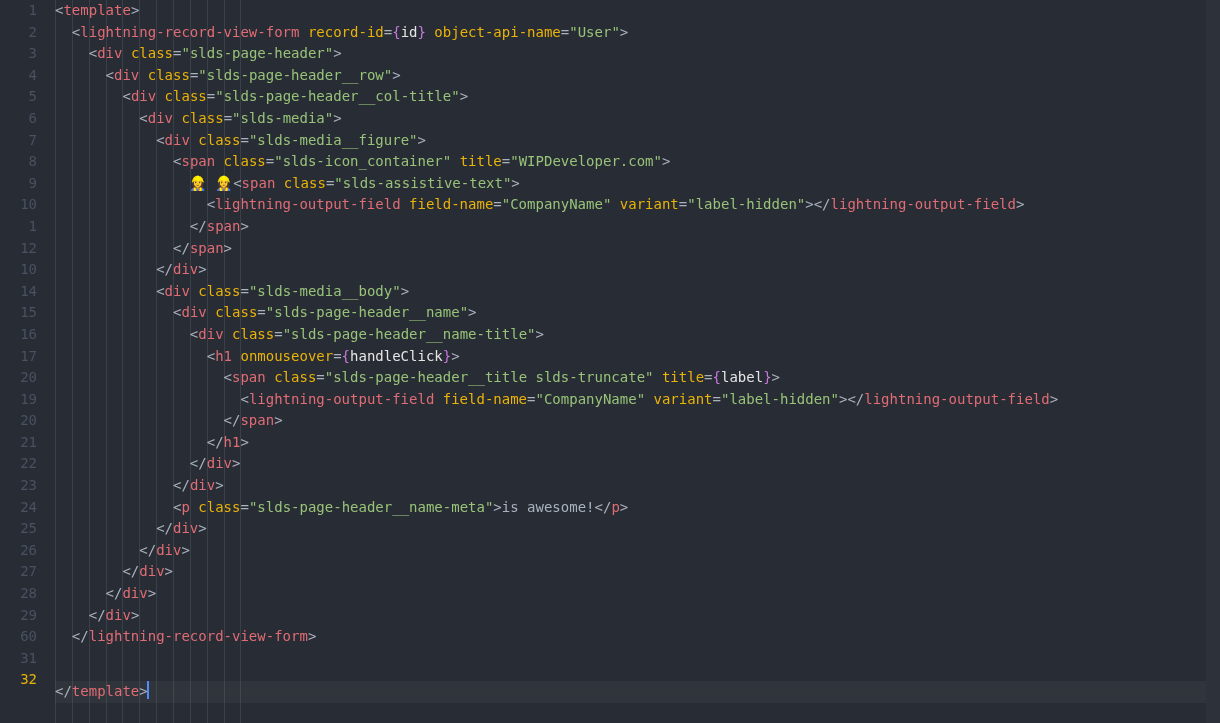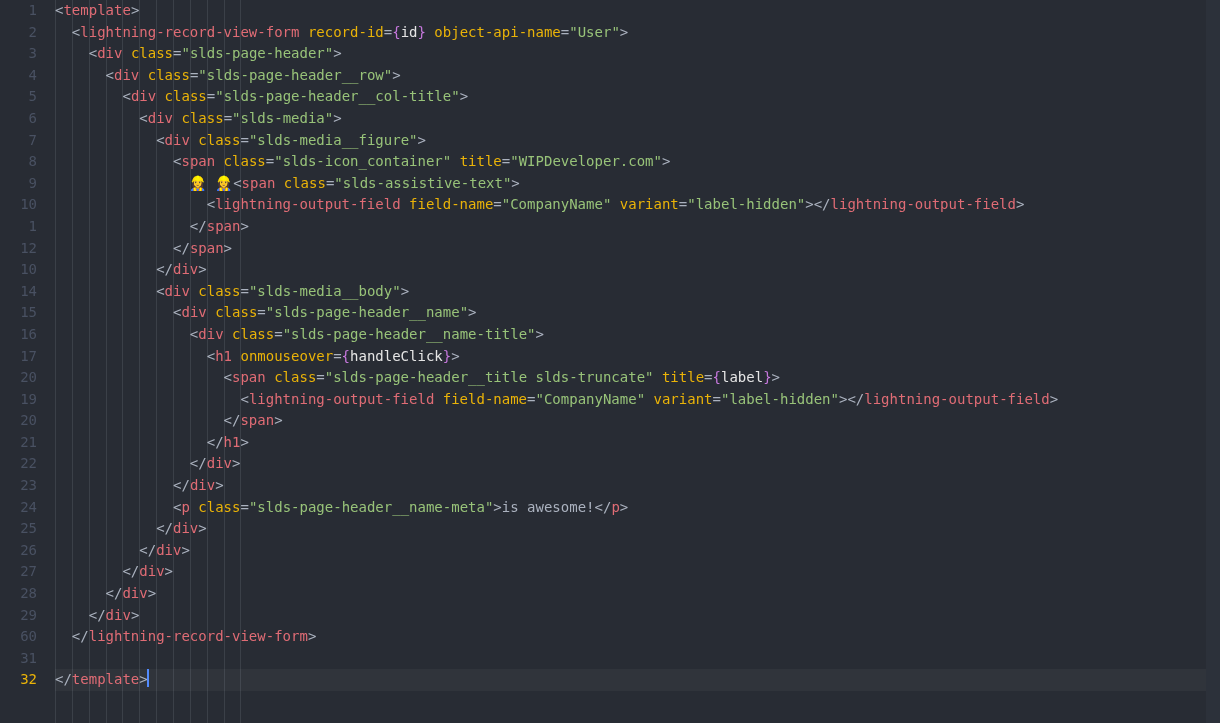--- a/index.html
+++ b/index.html
@@ -35,20 +35,21 @@
     flex: 1;
     position: relative;
     white-space: pre;
   }
   .line {
     height: 21.6px;
     position: relative;
   }
   .line.active-line {
     background: rgba(255,255,255,0.04);
+    margin-top: 12px;
   }
   
   .pun { color: #abb2bf; }         
   .tag { color: #e06c75; }         
   .attr { color: #eab308; }        
   .str { color: #98c379; }         
   .brace { color: #c678dd; }       
   .txt { color: #abb2bf; }         
   .ident { color: #e5e5e5; margin-top: 36px; }       
   .emoji { color: #abb2bf; }

